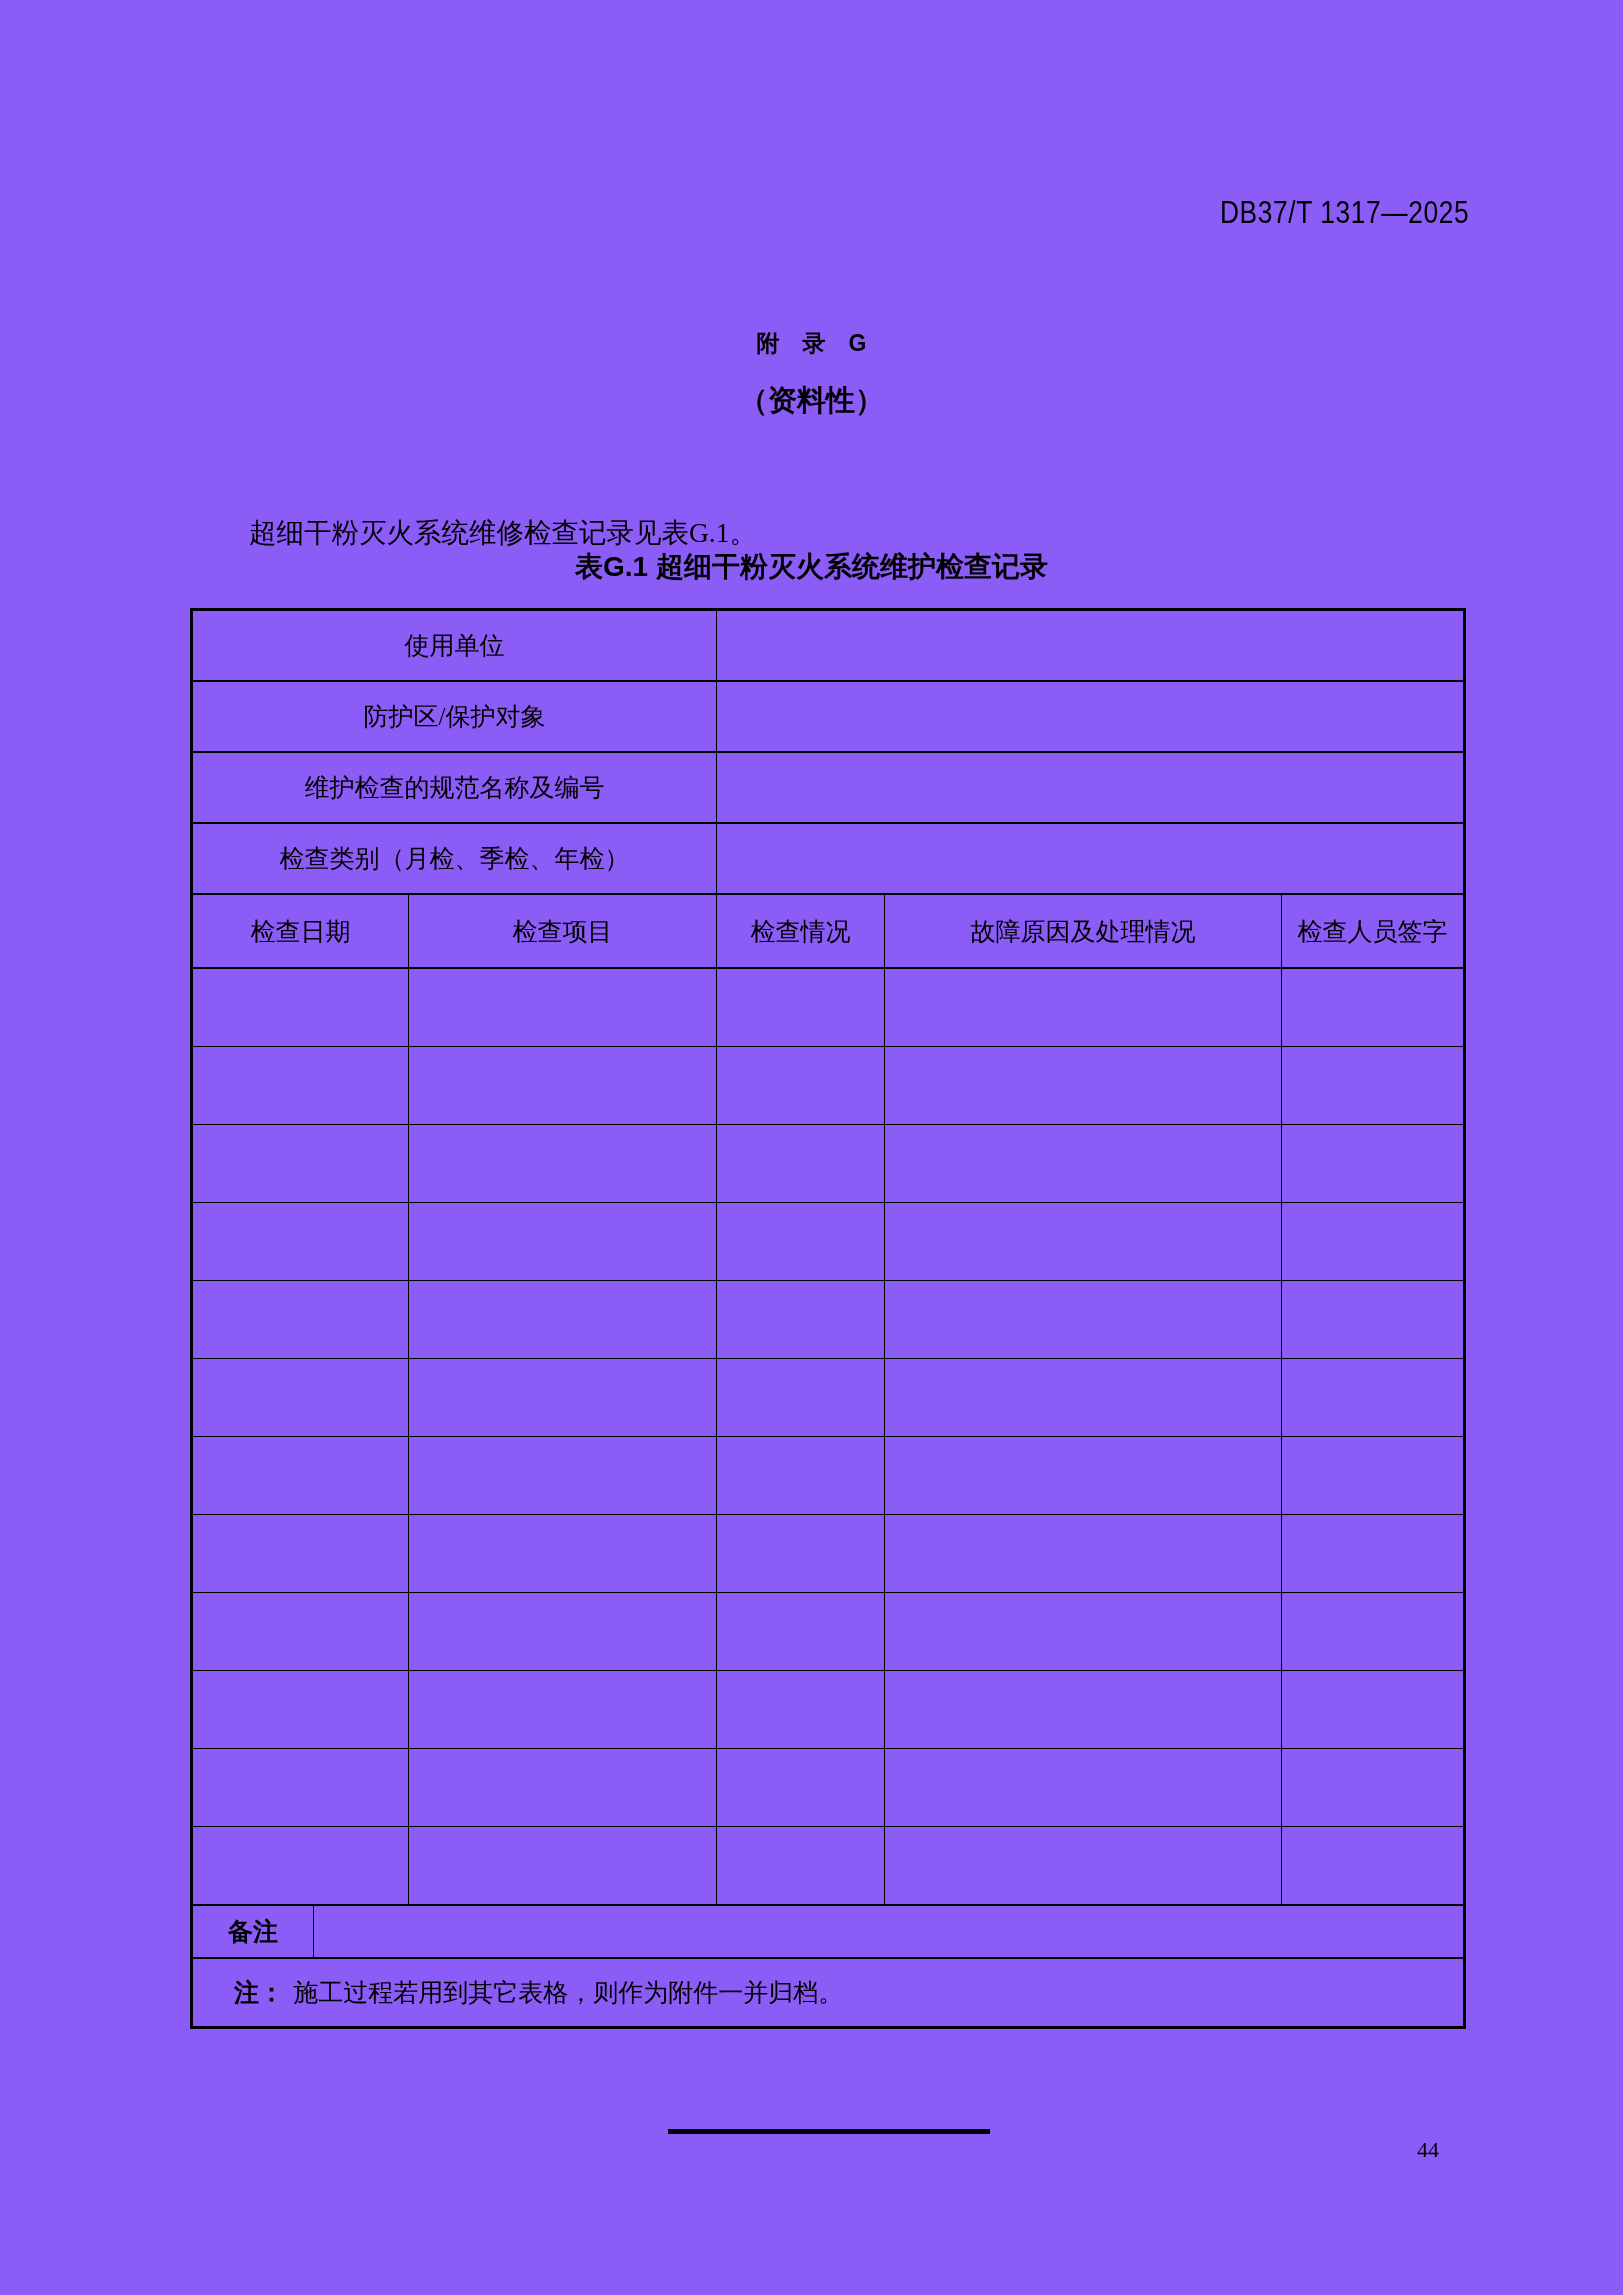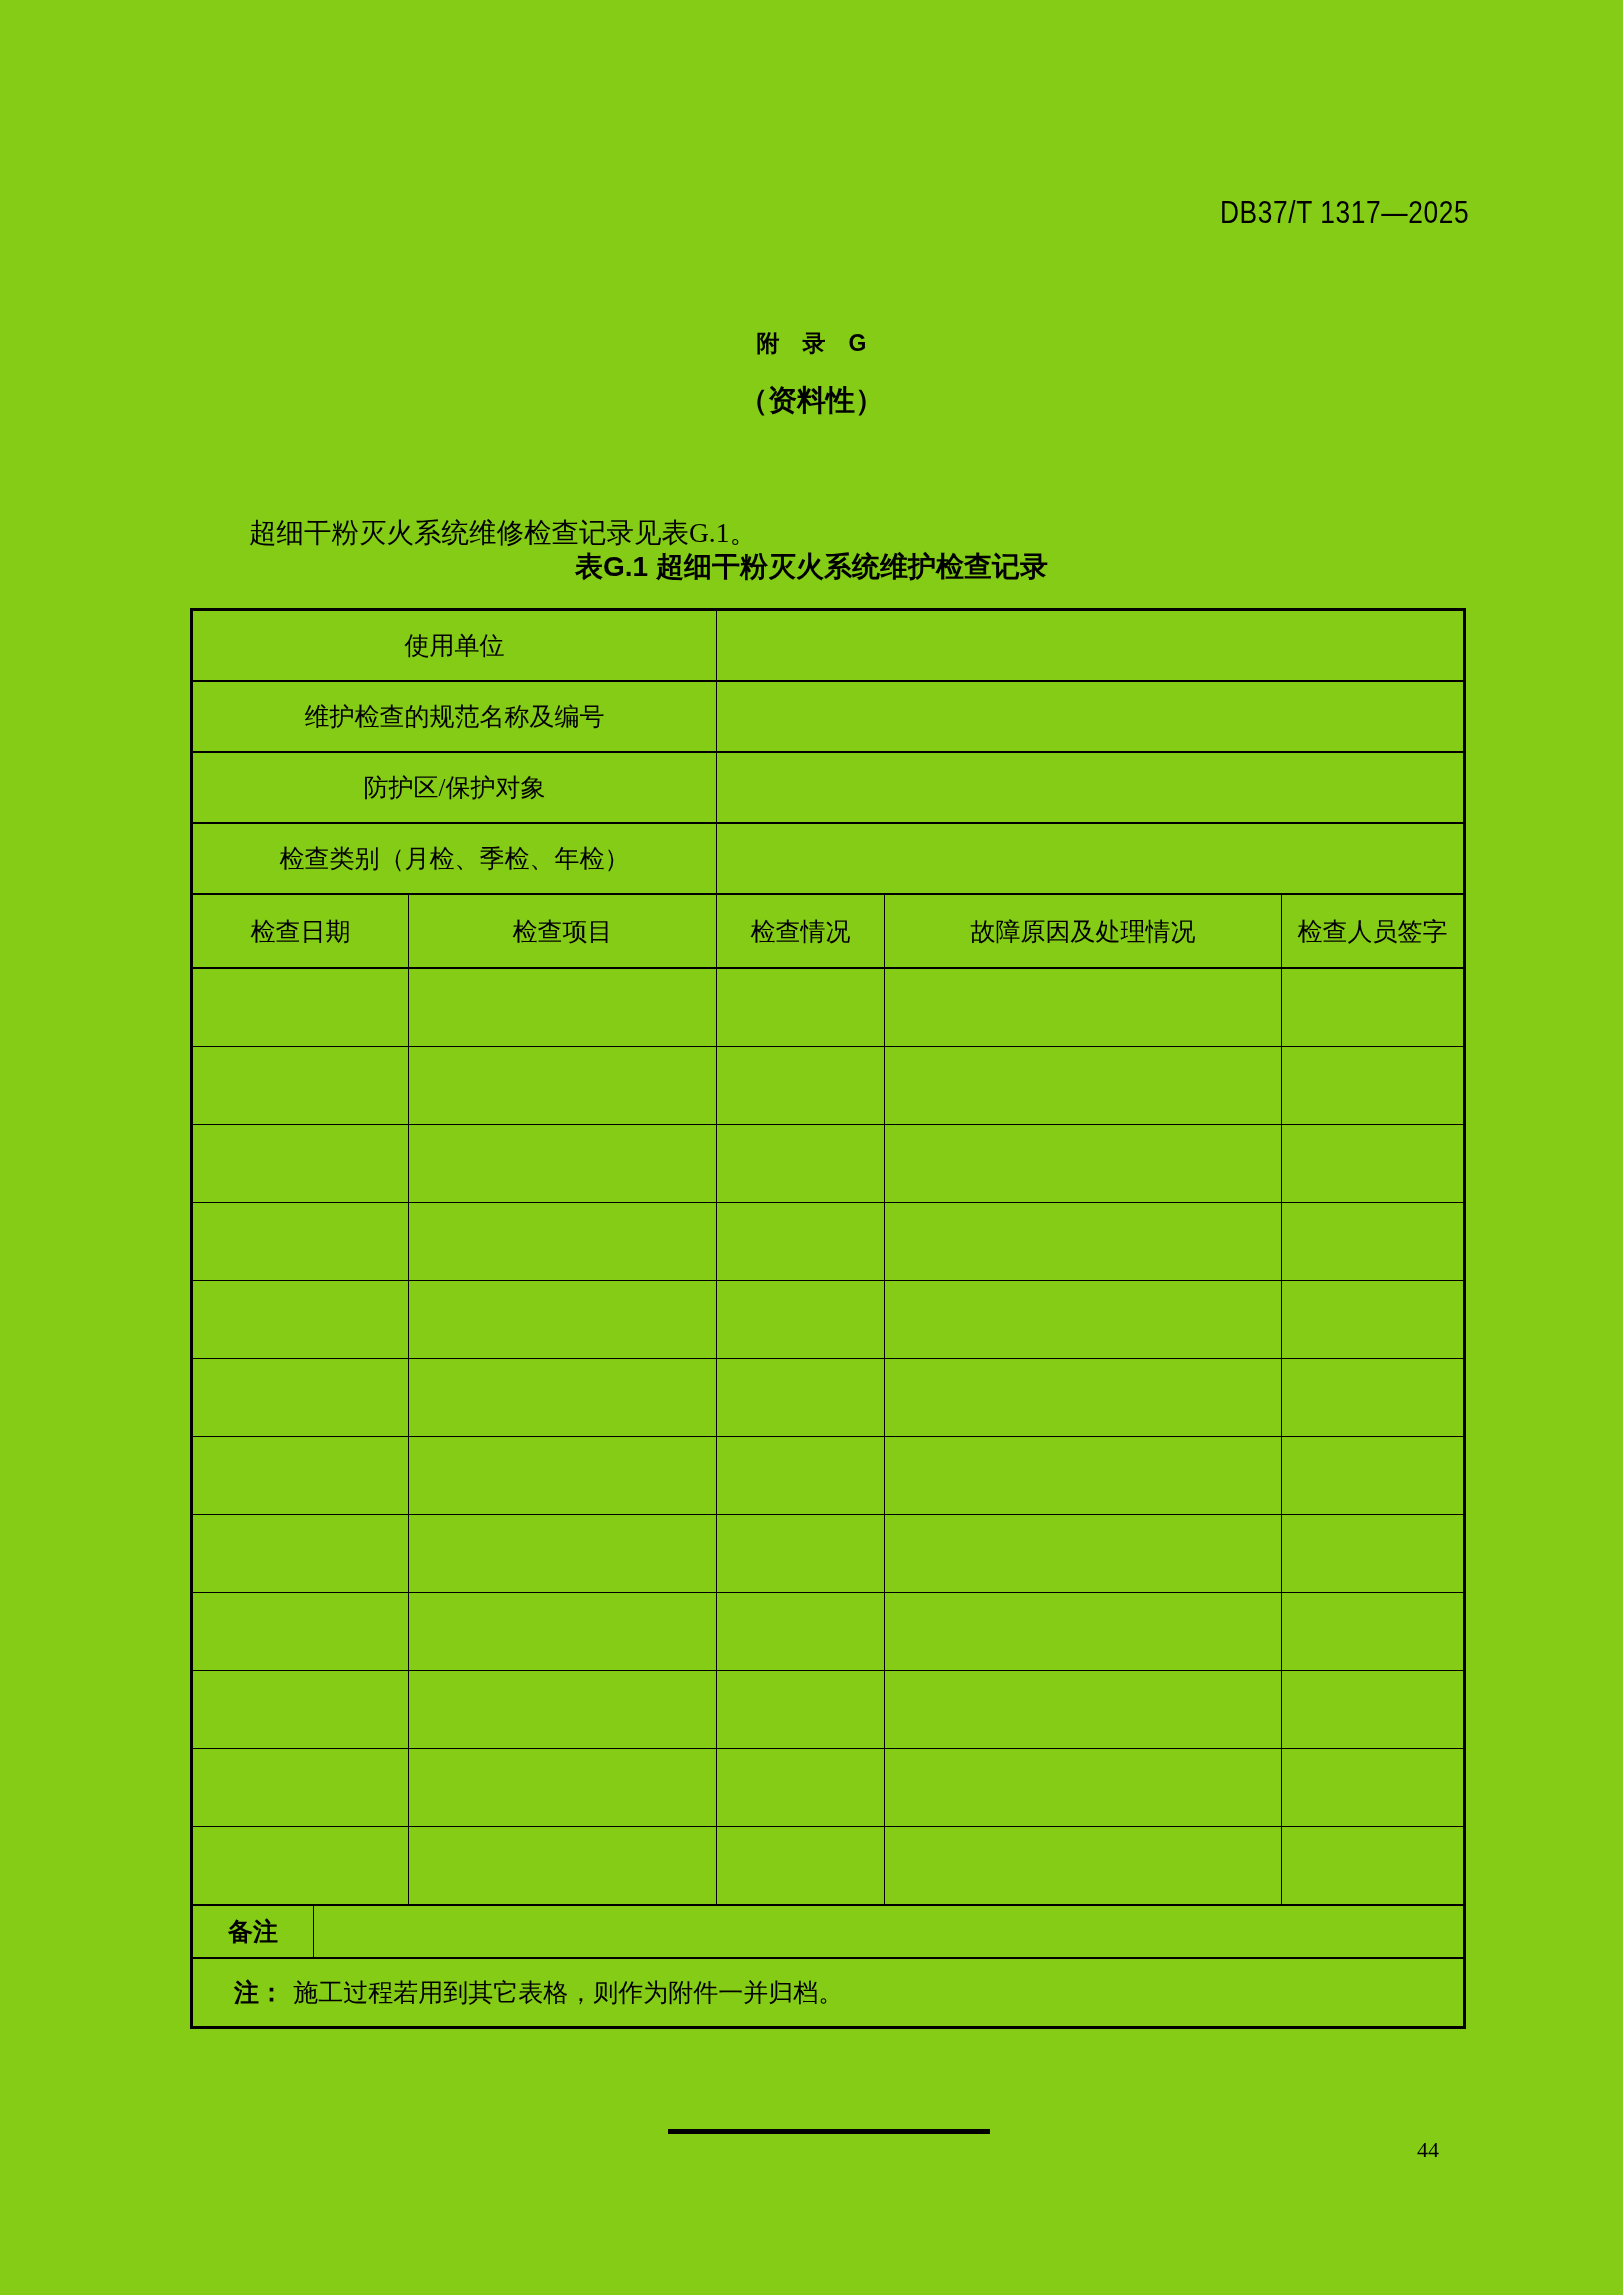--- a/index.html
+++ b/index.html
@@ -1,20 +1,20 @@
 <!DOCTYPE html>
 <html style="font-size:10.5px"><head>
 <meta charset="utf-8">
 <style>
   html,body { margin:0; padding:0; background:#888; }
   .page {
     position:relative;
     width:1623px; height:2295px;
     margin:0 auto;
-    background:#84cc16;
+    background:#8b5cf6;
     color:#000;
     font-family:"Liberation Serif","DejaVu Serif",serif;
     overflow:hidden;
   }
 
   .doc-code {
     position:absolute;
     top:196px; right:154px;
     font-family:"Liberation Sans","DejaVu Sans",sans-serif;
     font-size:31px; line-height:34px;
@@ -120,25 +120,25 @@
       <col style="width:168px">
       <col style="width:397px">
       <col style="width:183px">
     </colgroup>
     <tbody id="form-body">
         <tr class="info-row">
           <td colspan="2">使用单位</td>
           <td colspan="3"></td>
         </tr>
         <tr class="info-row">
+          <td colspan="2">防护区/保护对象</td>
+          <td colspan="3"></td>
+        </tr>
+        <tr class="info-row">
           <td colspan="2">维护检查的规范名称及编号</td>
-          <td colspan="3"></td>
-        </tr>
-        <tr class="info-row">
-          <td colspan="2">防护区/保护对象</td>
           <td colspan="3"></td>
         </tr>
         <tr class="info-row">
           <td colspan="2">检查类别（月检、季检、年检）</td>
           <td colspan="3"></td>
         </tr>
         <tr class="header-row">
           <td>检查日期</td>
           <td>检查项目</td>
           <td>检查情况</td>

